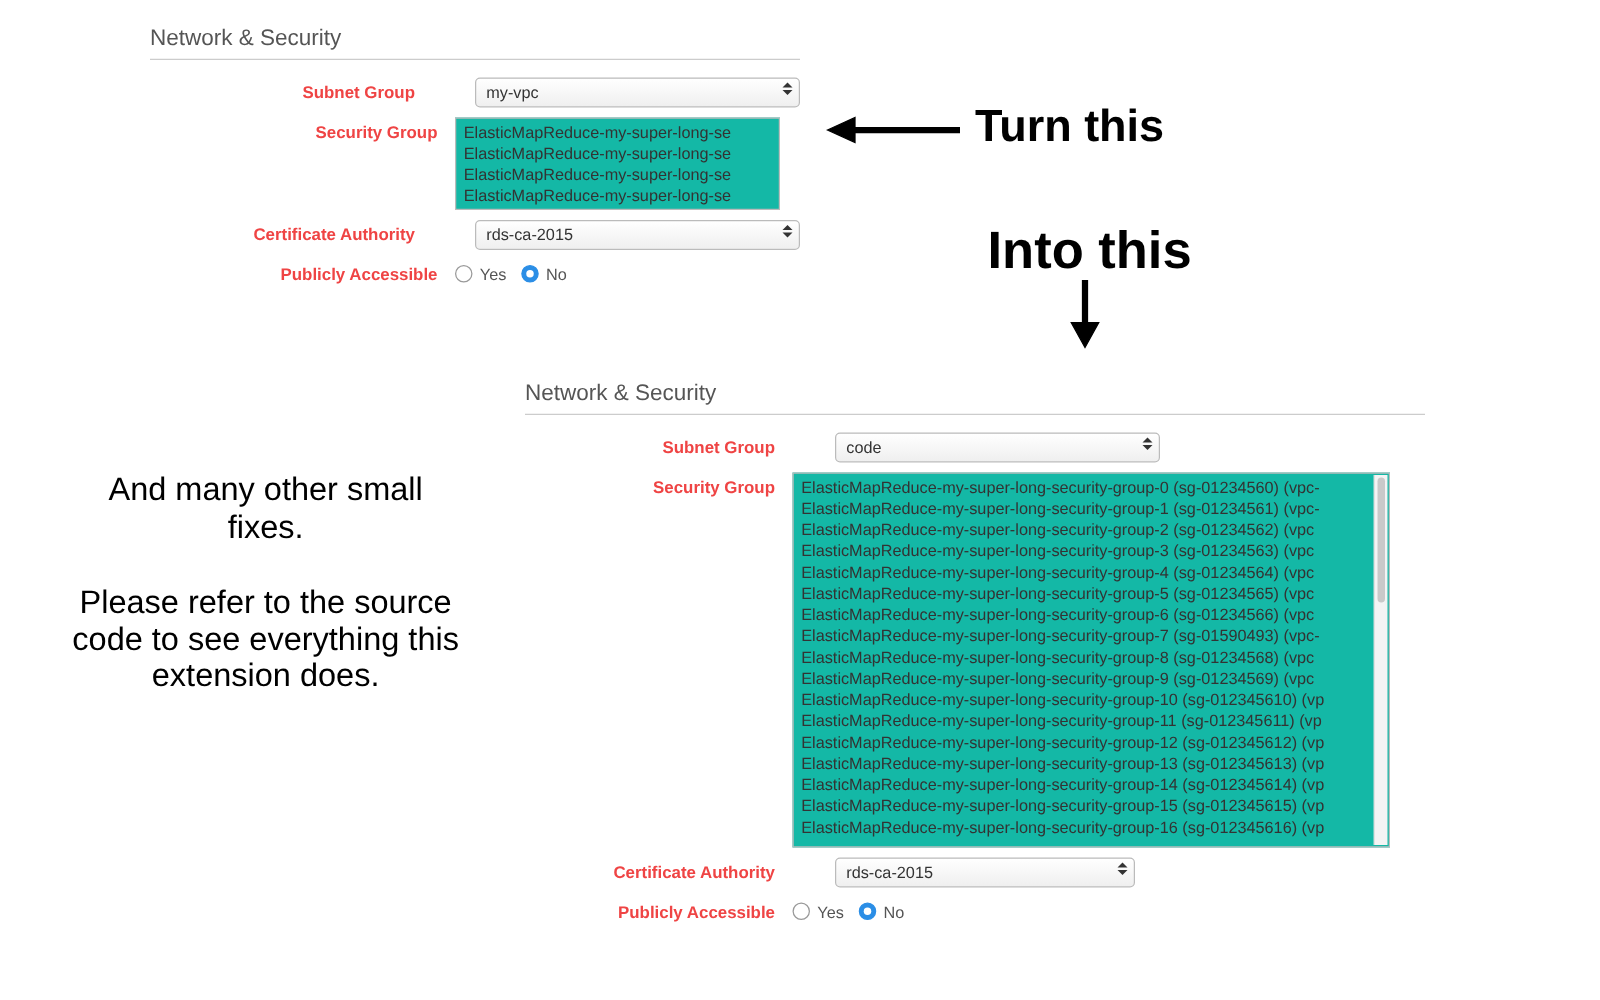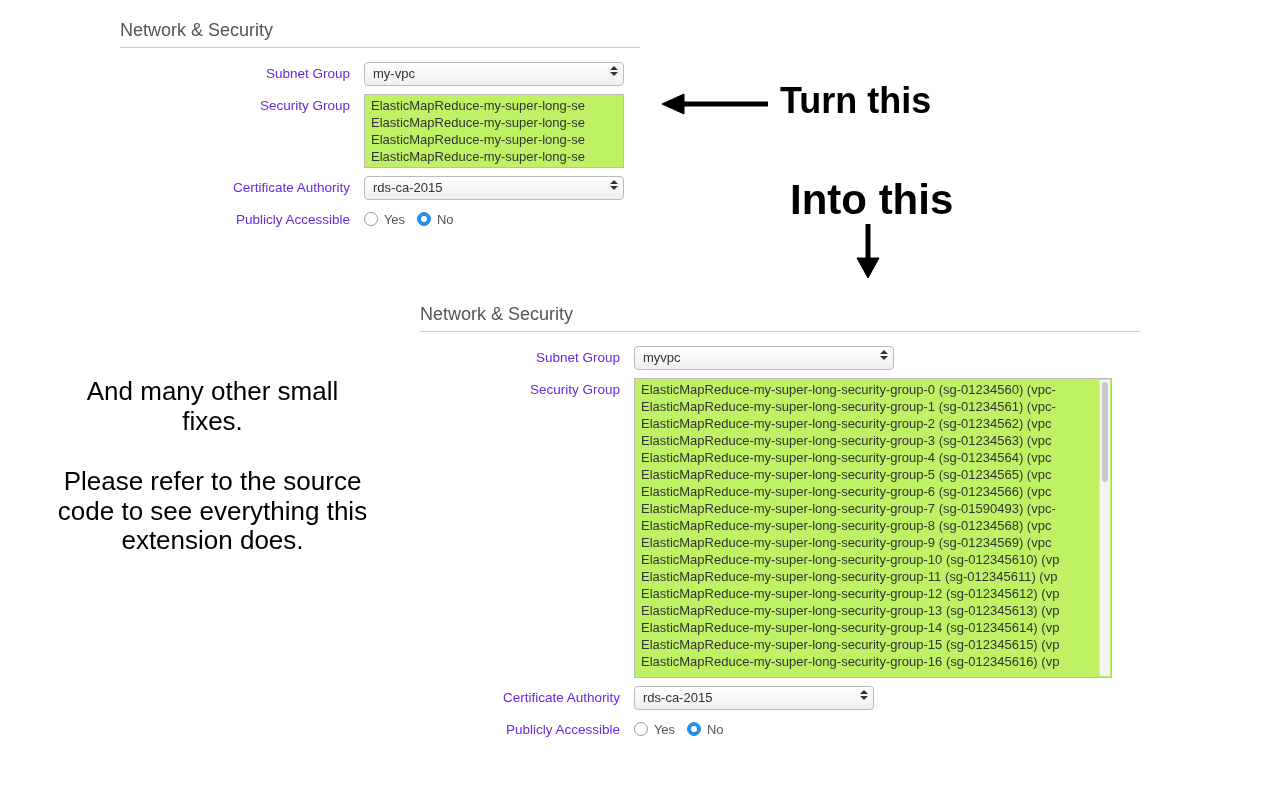--- a/index.html
+++ b/index.html
@@ -23,22 +23,22 @@
     border-bottom: 1px solid #ccc;
     margin-bottom: 14px;
   }
   .form-row {
     display: flex;
     align-items: flex-start;
     margin-bottom: 8px;
   }
   .form-label {
     text-align: right;
-    color: #6d28d9;
-    font-weight: 400;
+    color: #ef4444;
+    font-weight: 700;
     font-size: 13.5px;
     padding-top: 4px;
     padding-right: 14px;
     white-space: nowrap;
   }
   .select-wrap {
     position: relative;
     display: inline-block;
   }
   .select-box {
@@ -47,20 +47,21 @@
     border-radius: 4px;
     height: 24px;
     padding: 2px 24px 2px 8px;
     font-size: 13px;
     color: #333;
     line-height: 18px;
     box-sizing: border-box;
     width: 260px;
     white-space: nowrap;
     overflow: hidden;
+    margin-left: 34px;
   }
   .select-caret {
     position: absolute;
     right: 6px;
     top: 4px;
     display: flex;
     flex-direction: column;
     align-items: center;
     line-height: 0;
   }
@@ -72,21 +73,21 @@
     margin-bottom: 2px;
   }
   .caret-down {
     width: 0; height: 0;
     border-left: 4px solid transparent;
     border-right: 4px solid transparent;
     border-top: 4px solid #333;
   }
   .list-box {
     border: 1px solid #bbb;
-    background: #bef264;
+    background: #14b8a6;
     font-size: 13px;
     color: #333;
     line-height: 17px;
     padding: 2px 4px;
     overflow: hidden;
     white-space: nowrap;
     box-sizing: border-box;
   }
   .list-option {
     padding: 0 2px;
@@ -223,21 +224,21 @@
     </div>
   </div>
 </div>
 
 <div id="after-panel">
   <div class="section-heading">Network &amp; Security</div>
 
   <div class="form-row">
     <div class="form-label">Subnet Group</div>
     <div class="select-wrap">
-      <div class="select-box">myvpc</div>
+      <div class="select-box">code</div>
       <span class="select-caret">
         <span class="caret-up"></span>
           <span class="caret-down"></span>
       </span>
     </div>
   </div>
 
   <div class="form-row">
     <div class="form-label">Security Group</div>
     <div id="after-listbox" class="list-box" style="width:478px;height:300px;position:relative;">

